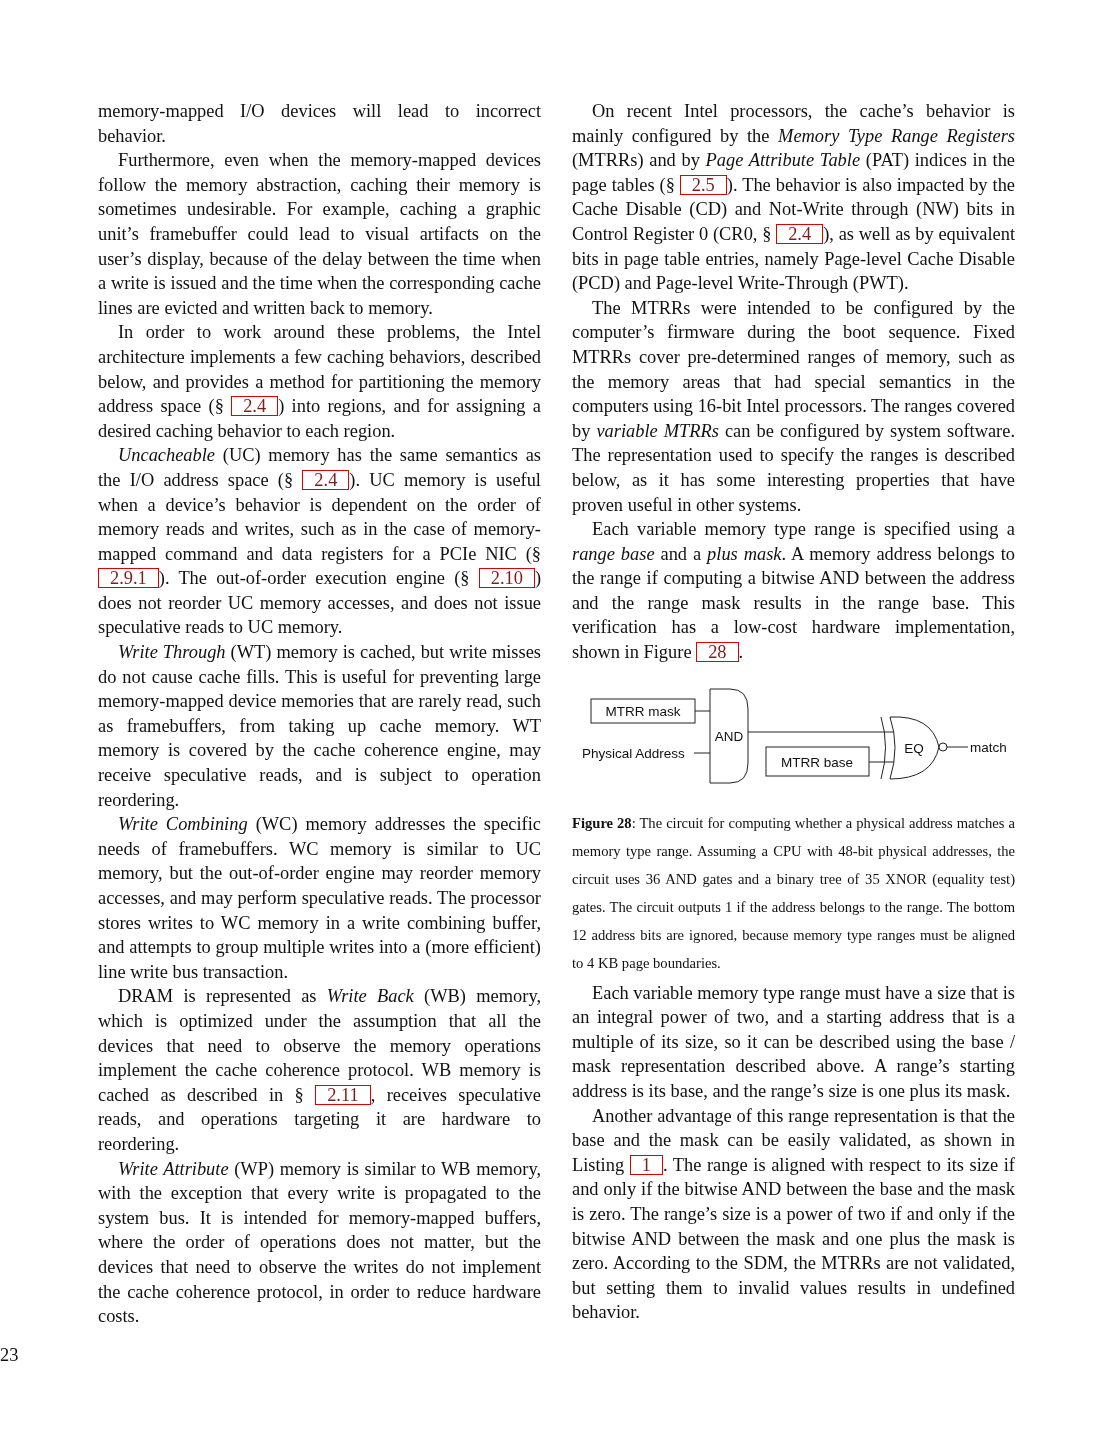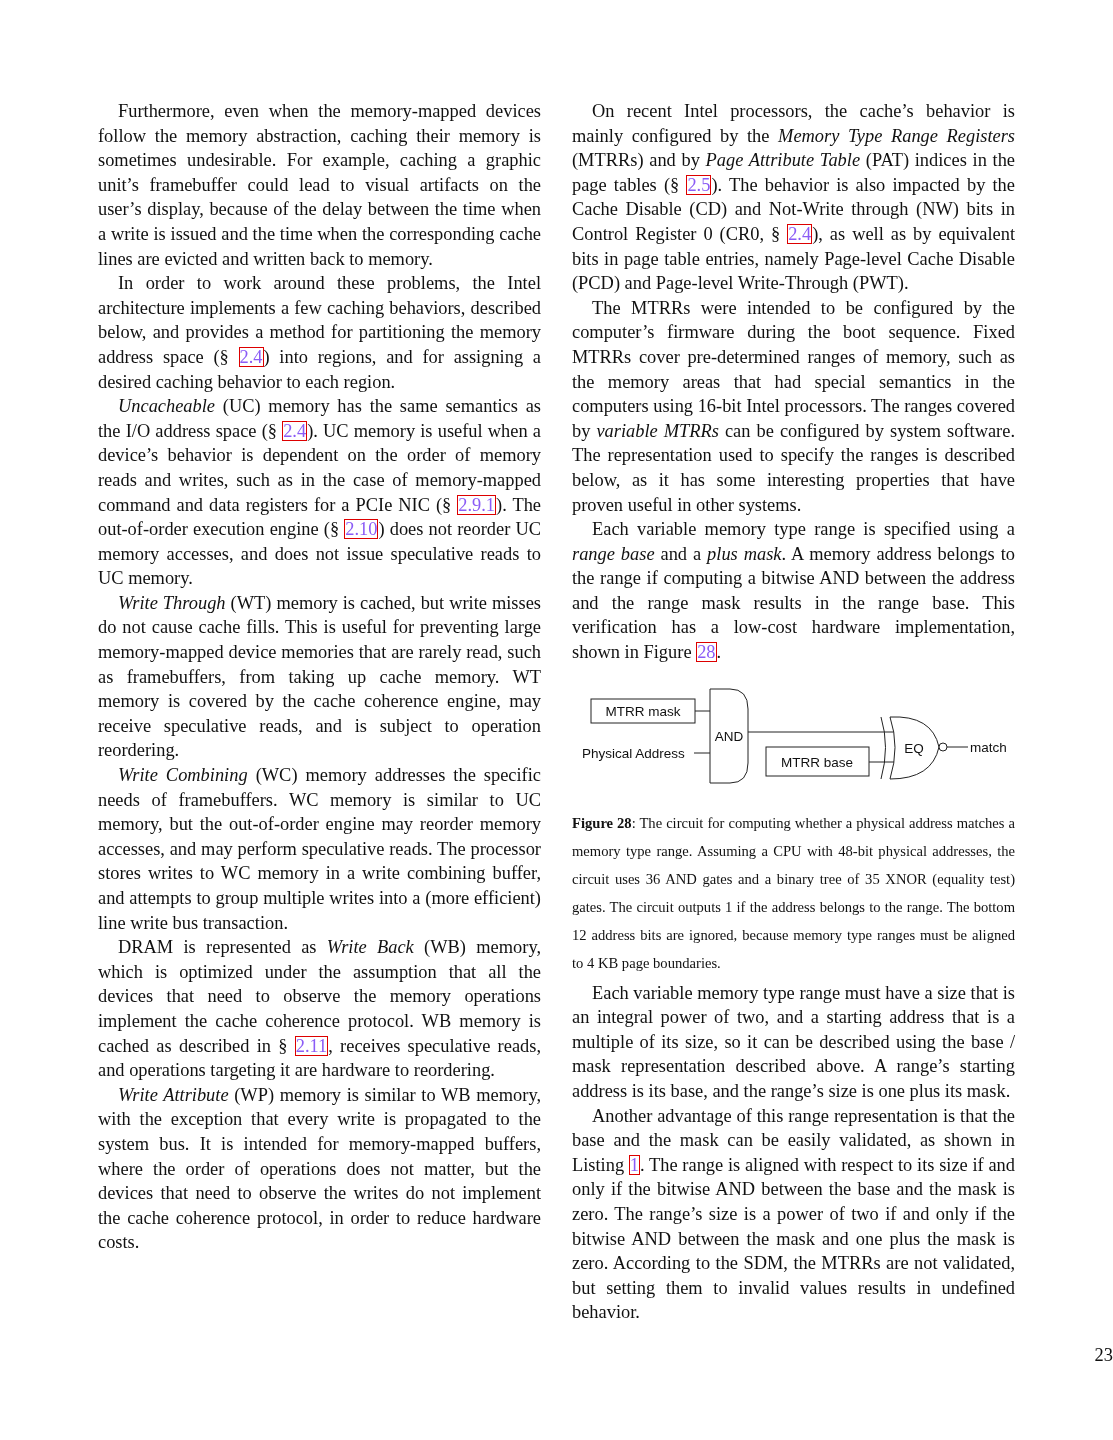--- a/index.html
+++ b/index.html
@@ -2,33 +2,34 @@
 <html><head>
 <meta charset="utf-8">
 <style>
   html,body{margin:0;padding:0;background:#fff;}
   body{width:1113px;height:1440px;position:relative;font-family:"Liberation Serif","DejaVu Serif",serif;color:#111;}
   .col{position:absolute;top:99px;width:443px;font-size:18.4px;line-height:24.6px;text-align:justify;hyphens:none;}
   .left{left:98px;}
   .right{left:572px;}
   p{margin:0;text-indent:20px;}
   p.noind{text-indent:0;}
-  .ref{outline:1.5px solid #d00;outline-offset:-1px;padding:0 1px;color:#8b5cf6;text-decoration:none;}
+  .ref{outline:1.5px solid #d00;outline-offset:-1px;padding:0 12px;color:#7f1d1d;text-decoration:none;}
   i{font-style:italic;}
   .fig{position:relative;height:108px;margin:22px 0 14px 0;}
   .fig svg{position:absolute;left:0;top:0;}
   .cap{font-size:14.6px;line-height:28px;text-align:justify;margin-bottom:4px;}
   .cap b{font-weight:bold;}
-  .pagenum{position:absolute;top:1345px;left:0;width:1113px;text-align:right;font-size:18.4px;}
+  .pagenum{position:absolute;top:1345px;left:0;width:1113px;text-align:left;font-size:18.4px;}
   .svgtxt{font-family:"Liberation Sans","DejaVu Sans",sans-serif;font-size:13.5px;fill:#111;}
 </style>
 </head>
 <body>
 
 <div class="col left">
+  <p class="noind"><span>memory-mapped I/O devices will lead to incorrect behavior.</span></p>
   <p>Furthermore, even when the memory-mapped devices follow the memory abstraction, caching their memory is sometimes undesirable. For example, caching a graphic unit’s framebuffer could lead to visual artifacts on the user’s display, because of the delay between the time when a write is issued and the time when the corresponding cache lines are evicted and written back to memory.</p>
   <p><span>In order to work around these problems, the Intel architecture implements a few caching behaviors, described below, and provides a method for partitioning the memory address space (§ </span><a class="ref">2.4</a><span>) into regions, and for assigning a desired caching behavior to each region.</span></p>
   <p><i>Uncacheable</i><span> (UC) memory has the same semantics as the I/O address space (§ </span><a class="ref">2.4</a><span>). UC memory is useful when a device’s behavior is dependent on the order of memory reads and writes, such as in the case of memory-mapped command and data registers for a PCIe NIC (§ </span><a class="ref">2.9.1</a><span>). The out-of-order execution engine (§ </span><a class="ref">2.10</a><span>) does not reorder UC memory accesses, and does not issue speculative reads to UC memory.</span></p>
   <p><i>Write Through</i><span> (WT) memory is cached, but write misses do not cause cache fills. This is useful for preventing large memory-mapped device memories that are rarely read, such as framebuffers, from taking up cache memory. WT memory is covered by the cache coherence engine, may receive speculative reads, and is subject to operation reordering.</span></p>
   <p><i>Write Combining</i><span> (WC) memory addresses the specific needs of framebuffers. WC memory is similar to UC memory, but the out-of-order engine may reorder memory accesses, and may perform speculative reads. The processor stores writes to WC memory in a write combining buffer, and attempts to group multiple writes into a (more efficient) line write bus transaction.</span></p>
   <p><span>DRAM is represented as </span><i>Write Back</i><span> (WB) memory, which is optimized under the assumption that all the devices that need to observe the memory operations implement the cache coherence protocol. WB memory is cached as described in § </span><a class="ref">2.11</a><span>, receives speculative reads, and operations targeting it are hardware to reordering.</span></p>
   <p><i>Write Attribute</i><span> (WP) memory is similar to WB memory, with the exception that every write is propagated to the system bus. It is intended for memory-mapped buffers, where the order of operations does not matter, but the devices that need to observe the writes do not implement the cache coherence protocol, in order to reduce hardware costs.</span></p>
 </div>
 
 <div class="col right">

